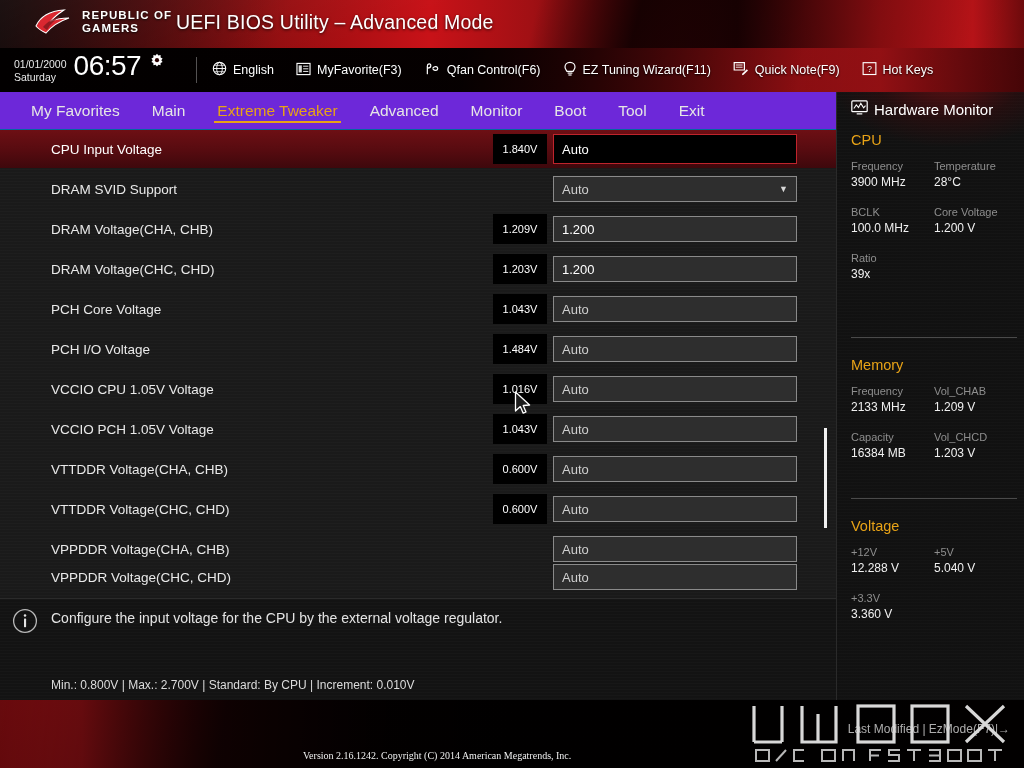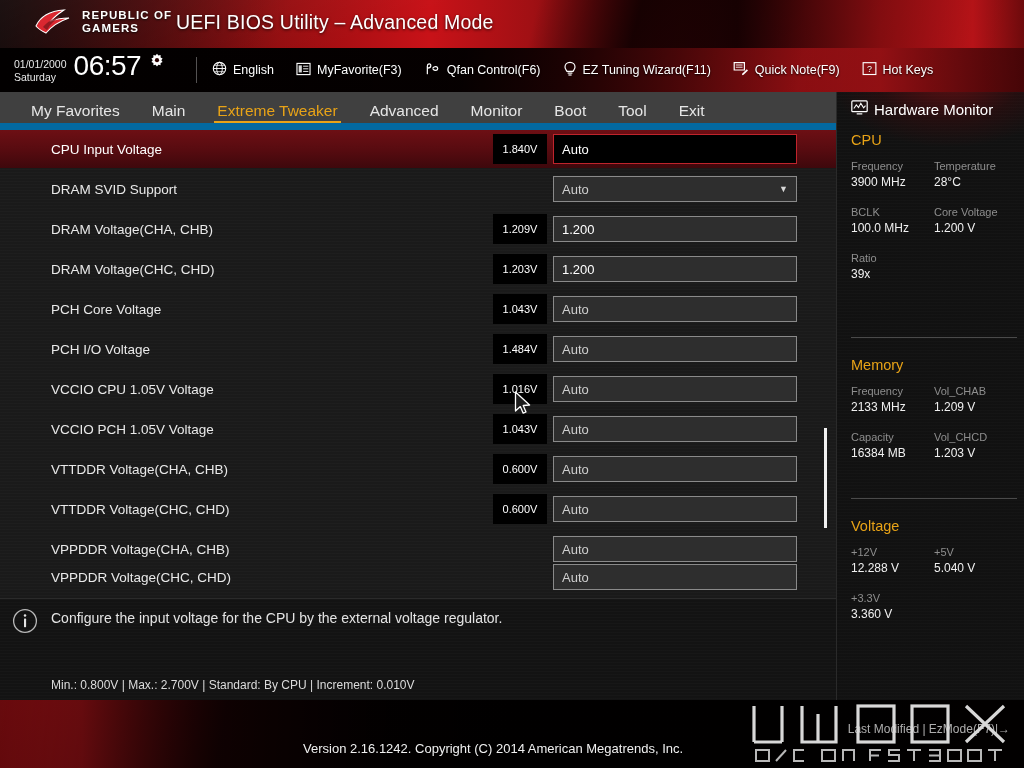--- a/index.html
+++ b/index.html
@@ -73,22 +73,22 @@
   .tb-item {
     display: flex; align-items: center; gap: 6px;
     font-size: 12.5px; color: #ffffff; cursor: pointer;
     text-shadow: 0 1px 2px rgba(0,0,0,0.9);
     padding: 3px 2px;
   }
 
   
   .navbar {
     position: absolute; left: 0; top: 92px; width: 1024px; height: 38px;
-    background: #404040;
-    border-bottom: 7px solid #0369a1;
+    background: #6d28d9;
+    border-bottom: 1px solid #0369a1;
   }
   .nav-tabs {
     position: absolute; left: 28px; top: 0; height: 38px;
     display: flex; align-items: center; gap: 26px;
   }
   .nav-tab {
     font-size: 15.5px; color: #e6e6e6; cursor: pointer; padding: 2px 3px 3px 3px;
   }
   .nav-tab.active {
     color: #e8a317; border-bottom: 2px solid #e8a317; padding-bottom: 1px;
@@ -200,22 +200,22 @@
       linear-gradient(100deg, rgba(0,0,0,0.25) 0%, rgba(0,0,0,0.86) 22%, rgba(0,0,0,0.97) 55%, rgba(0,0,0,0.9) 100%),
       linear-gradient(90deg, #8a0d11 0%, #c0151b 8%, #6e090c 20%, #1a0103 38%, #0a0000 70%, #140001 100%);
     overflow: hidden;
   }
   .footer-right {
     position: absolute; right: 14px; top: 22px;
     font-size: 12px; color: #cccccc; white-space: nowrap;
     opacity: 0.85;
   }
   .version {
-    position: absolute; left: 303px; top: 41px;
-    font-size: 13px; color: #f0f0f0;
+    position: absolute; left: 303px; top: 50px;
+    font-size: 10px; color: #f0f0f0; font-family: Liberation Serif, serif;
   }
   .watermark {
     position: absolute; right: 10px; top: 0px;
     width: 268px; height: 64px; pointer-events: none;
   }
 
   .cursor-arrow { position: absolute; left: 514px; top: 391px; z-index: 40; }
 </style>
 </head>
 <body>

